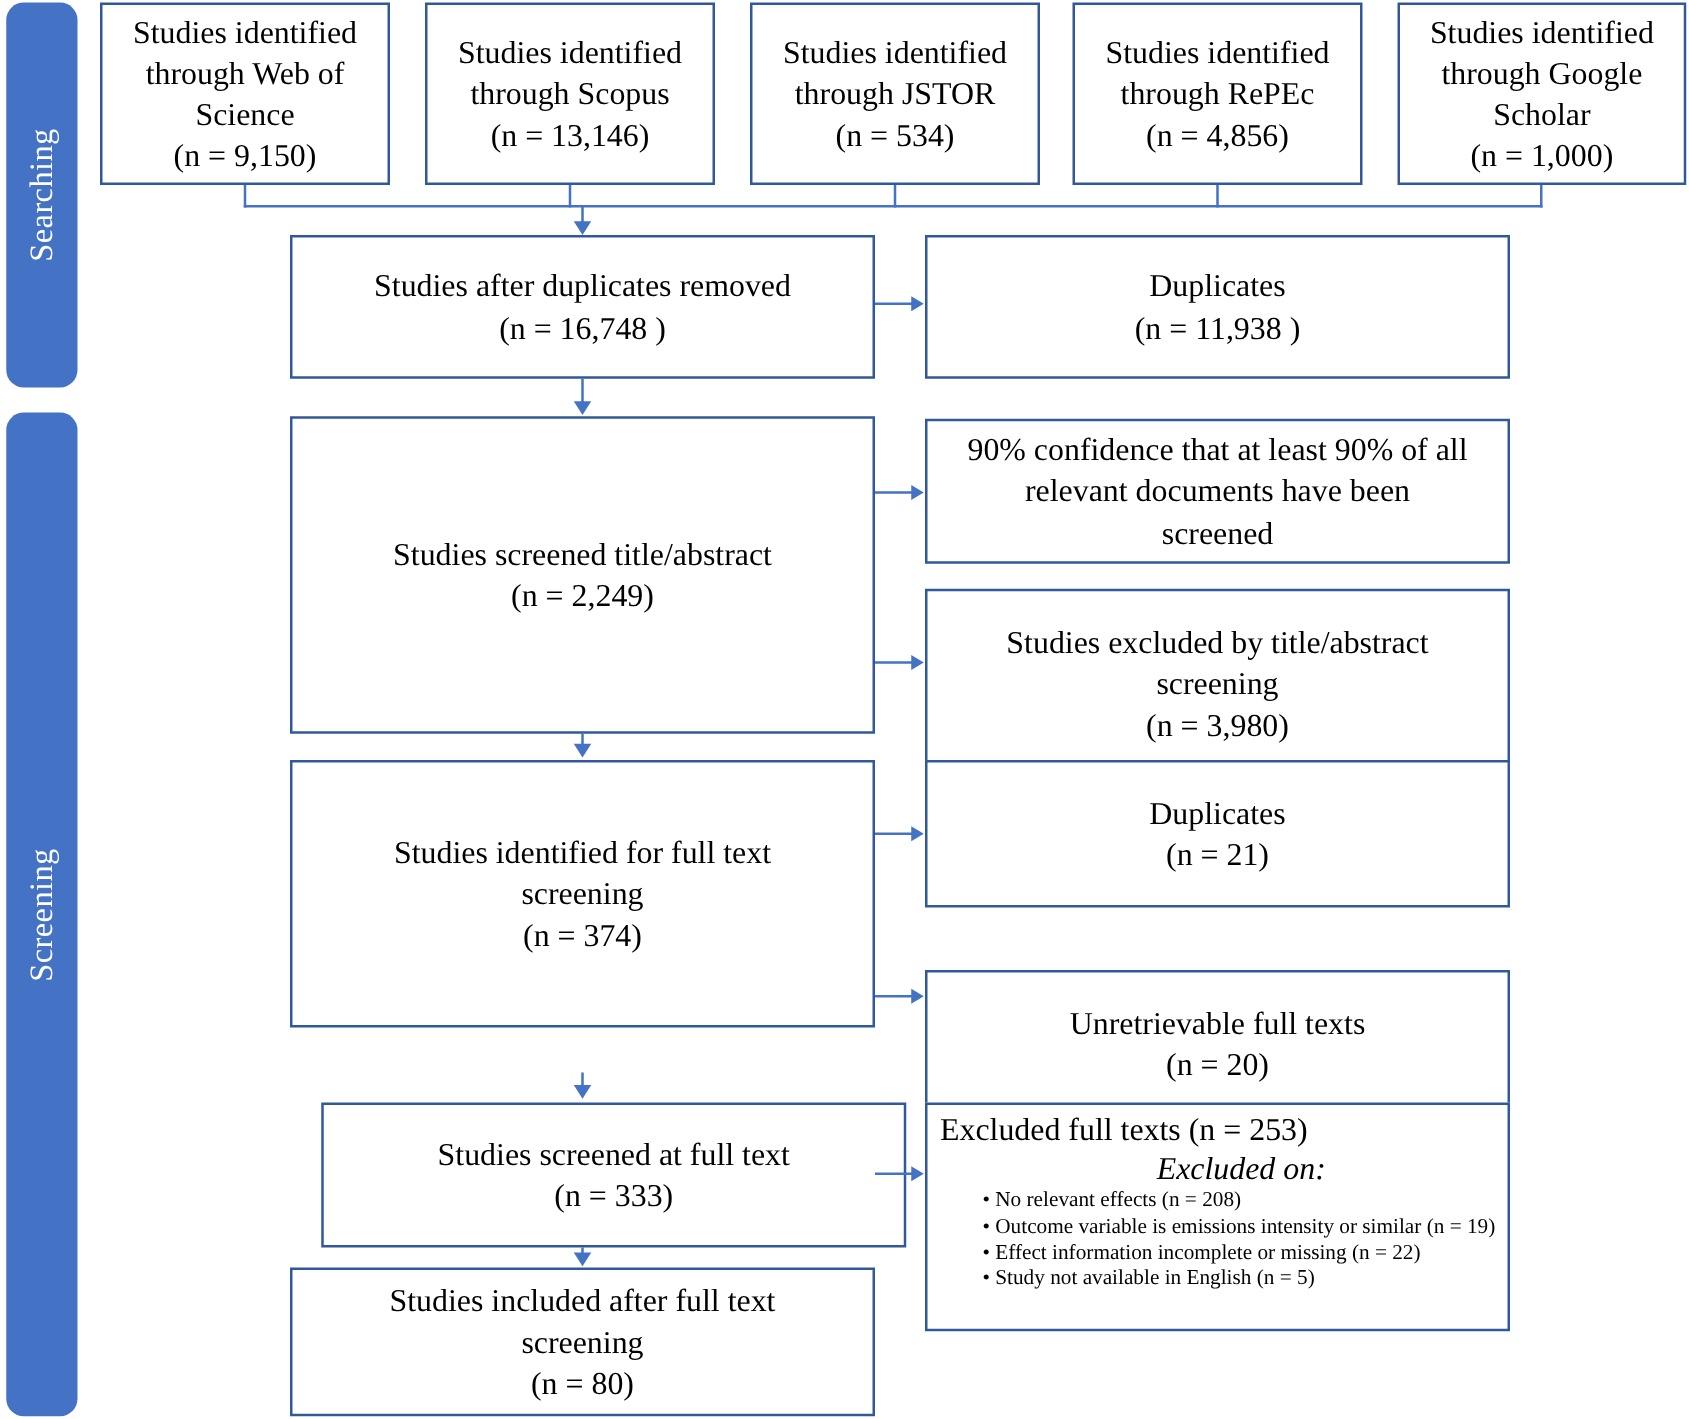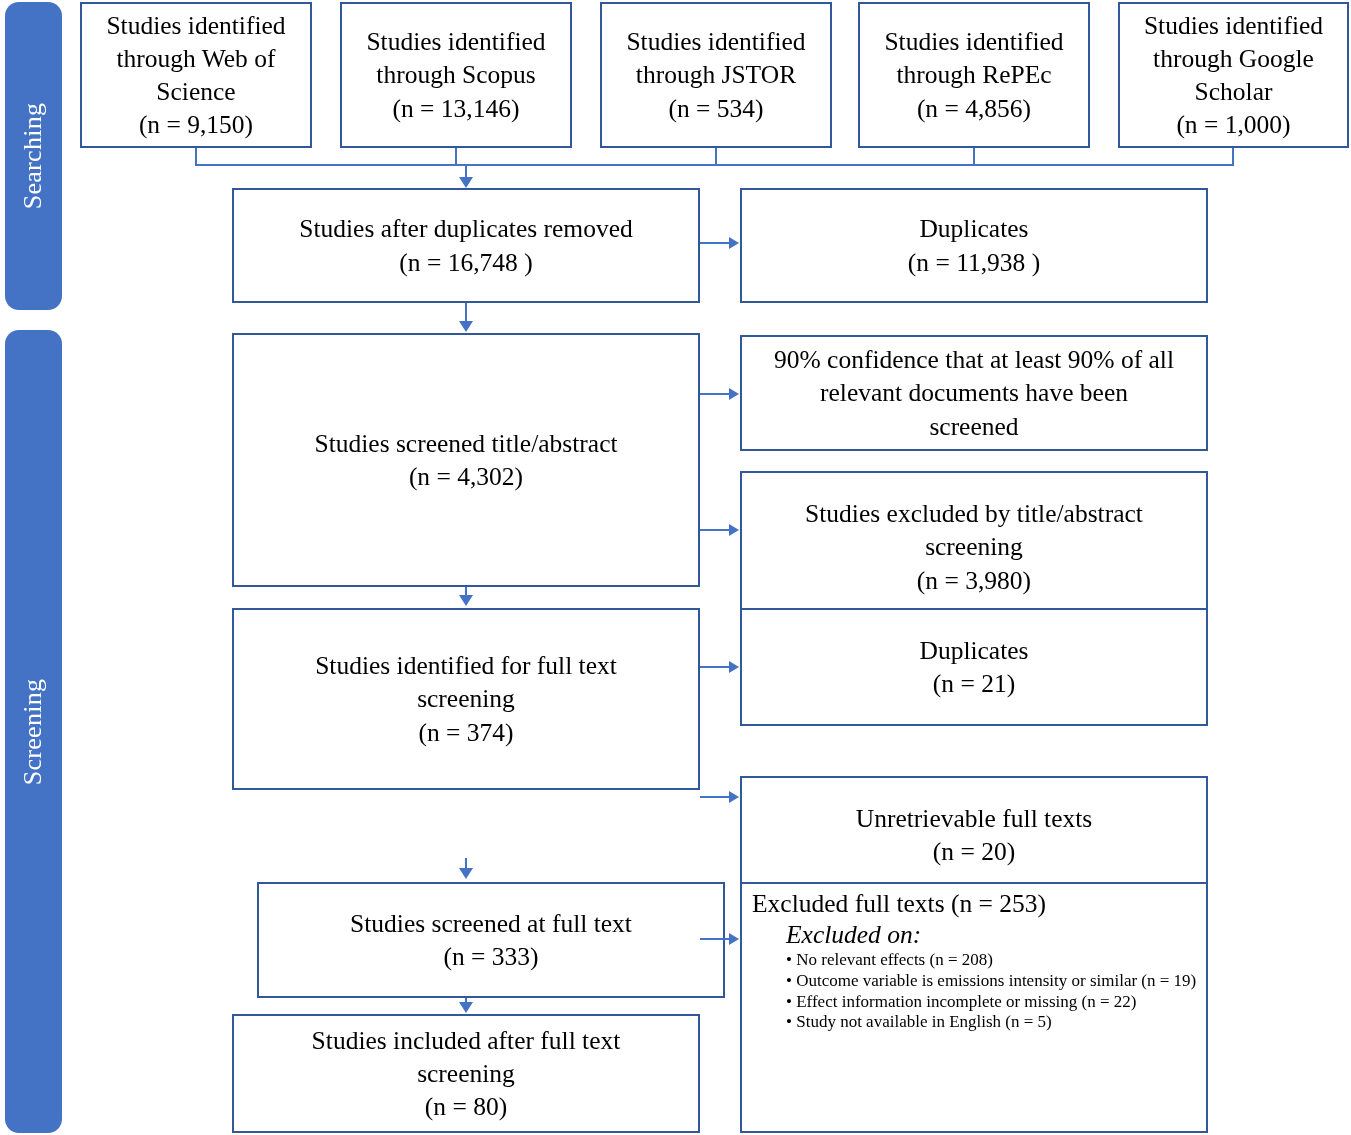--- a/index.html
+++ b/index.html
@@ -56,20 +56,21 @@
   .box.listbox{
     align-items:flex-start;
     justify-content:flex-start;
     text-align:left;
     padding:4px 6px 4px 10px;
   }
   .listbox .lb-head{font-size:25.5px;line-height:1.22;}
   .listbox .lb-sub{
     font-size:25.5px;line-height:1.22;font-style:italic;
     padding-left:34px;
+    text-align:center;
   }
   .listbox ul{
     margin:0;padding:0 0 0 34px;list-style:none;
   }
   .listbox li{
     font-size:17px;line-height:1.22;
     text-indent:-14px;padding-left:14px;
   }
   .listbox li::before{content:"\2022\00a0";}
 
@@ -156,21 +157,21 @@
   </div>
 
   <div class="ln hln" style="left:700px;top:242px;width:30px;"></div>
   <div class="arrow arrow-right" style="left:729px;top:237px;"></div>
 
   <div class="ln vln" style="left:465px;top:303px;height:20px;"></div>
   <div class="arrow arrow-down" style="left:459px;top:321px;"></div>
 
   <div class="box" style="left:232px;top:333px;width:468px;height:254px;">
     <span class="txt">Studies screened title/abstract
-(n = 4,302)</span>
+(n = 2,249)</span>
   </div>
 
   <div class="box" style="left:740px;top:335px;width:468px;height:116px;">
     <span class="txt">90% confidence that at least 90% of all
 relevant documents have been
 screened</span>
   </div>
 
   <div class="box" style="left:740px;top:471px;width:468px;height:152px;">
     <span class="txt">Studies excluded by title/abstract
@@ -180,21 +181,21 @@
 
   <div class="ln hln" style="left:700px;top:393px;width:30px;"></div>
   <div class="arrow arrow-right" style="left:729px;top:388px;"></div>
 
   <div class="ln hln" style="left:700px;top:529px;width:30px;"></div>
   <div class="arrow arrow-right" style="left:729px;top:524px;"></div>
 
   <div class="ln vln" style="left:465px;top:587px;height:10px;"></div>
   <div class="arrow arrow-down" style="left:459px;top:595px;"></div>
 
-  <div class="box" style="left:232px;top:608px;width:468px;height:182px;">
+  <div class="box" style="left:232px;top:608px;width:468px;height:214px;">
     <span class="txt">Studies identified for full text
 screening
 (n = 374)</span>
   </div>
 
   <div class="box" style="left:740px;top:608px;width:468px;height:118px;">
     <span class="txt">Duplicates
 (n = 21)</span>
   </div>
 
@@ -210,21 +211,21 @@
   <div class="arrow arrow-right" style="left:729px;top:791px;"></div>
 
   <div class="ln vln" style="left:465px;top:858px;height:12px;"></div>
   <div class="arrow arrow-down" style="left:459px;top:868px;"></div>
 
   <div class="box" style="left:232px;top:882px;width:468px;height:116px;margin-left:25px;">
     <span class="txt">Studies screened at full text
 (n = 333)</span>
   </div>
 
-  <div class="box listbox" style="left:740px;top:882px;width:468px;height:251px;">
+  <div class="box listbox" style="left:740px;top:882px;width:468px;height:183px;">
     <div style="width:100%;">
       <div class="lb-head">Excluded full texts (n = 253)</div>
       <div class="lb-sub">Excluded on:</div>
       <ul>
         <li>No relevant effects (n = 208)</li>
         <li>Outcome variable is emissions intensity or similar (n = 19)</li>
         <li>Effect information incomplete or missing (n = 22)</li>
         <li>Study not available in English (n = 5)</li>
       </ul>
     </div>

